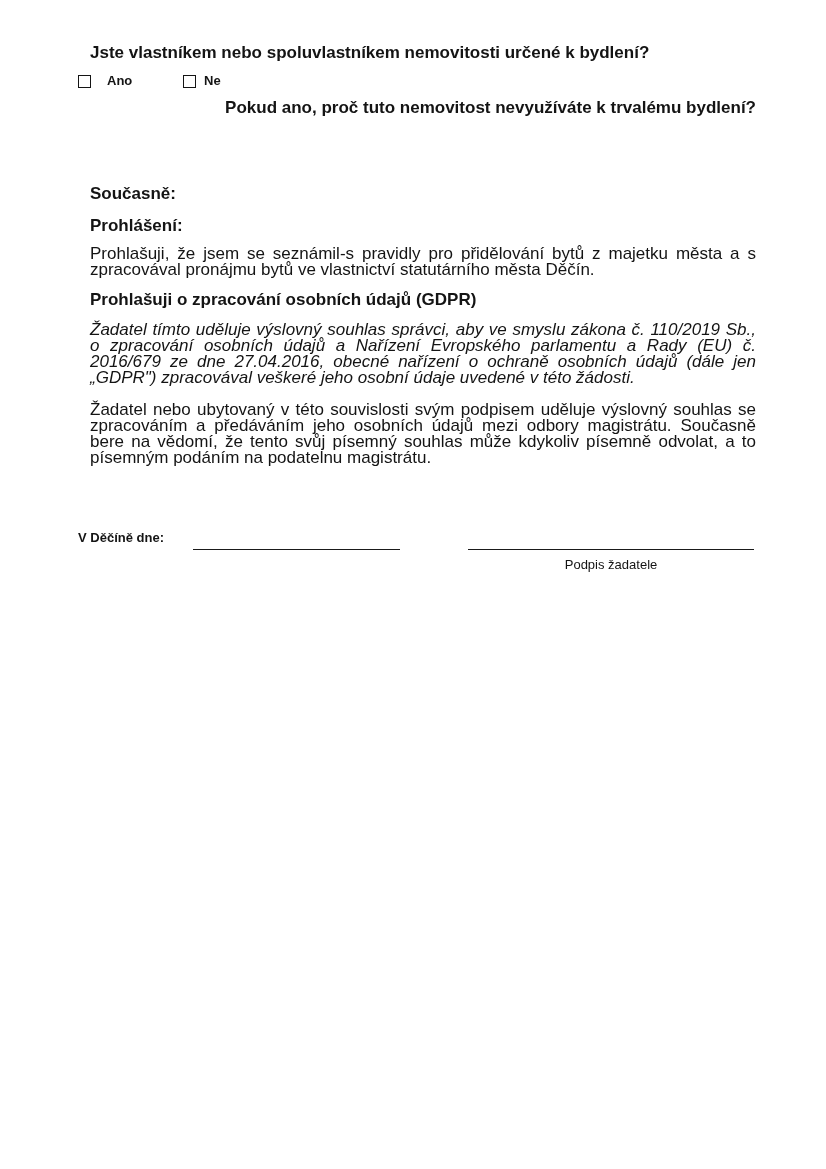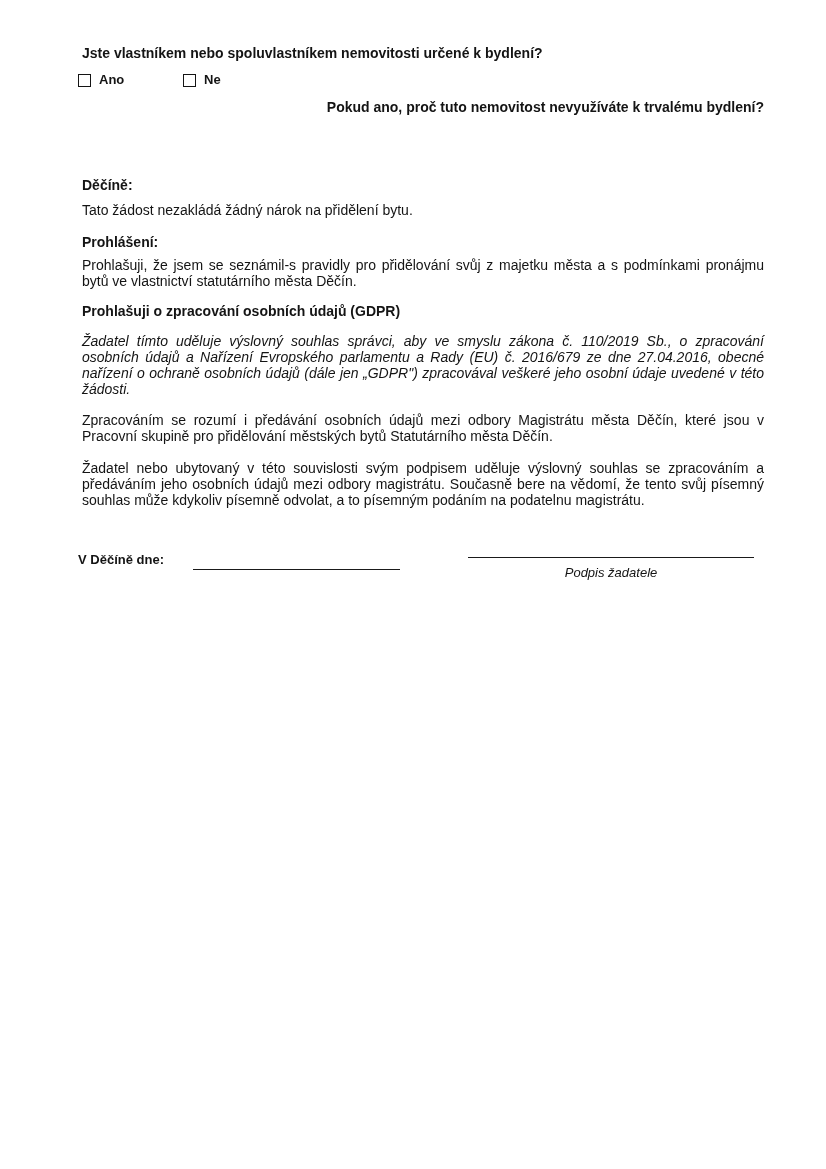--- a/index.html
+++ b/index.html
@@ -16,39 +16,39 @@
     color: #141414;
     overflow: hidden;
   }
   .content {
     position: absolute;
     top: 45px;
     left: 78px;
     width: 690px;
   }
   p {
-    margin: 4px;
-    font-size: 14px;
+    margin: 12px;
+    font-size: 17px;
     line-height: 16px;
   }
   .bold { font-weight: bold; }
   .just { text-align: justify; }
 
   .q-ownership { margin-top: 0; }
   .cbrow {
     margin-top: 11px;
     display: flex;
     align-items: center;
   }
   .cb {
     display: flex;
     align-items: center;
     cursor: pointer;
   }
-  .cb-first { width: 105px; }
+  .cb-first { width: 105px; gap: 8px; }
   .box {
     display: inline-block;
     width: 11px;
     height: 11px;
     border: 1.6px solid #141414;
     margin-right: 8px;
     background: #ffffff;
     flex: 0 0 auto;
   }
   .cb-label {
@@ -63,23 +63,23 @@
   .t-notice { margin-top: 9px; }
   .h-declaration { margin-top: 16px; }
   .t-declaration1 { margin-top: 7px; }
   .t-declaration2 { margin-top: 13px; }
   .h-gdpr { margin-top: 14px; }
   .t-gdpr1 { margin-top: 14px; font-style: italic; }
   .t-gdpr2 { margin-top: 15px; }
   .t-gdpr3 { margin-top: 16px; }
 
   .sigrow {
-    margin-top: 30px;
+    margin-top: 64px;
     display: flex;
-    align-items: center;
+    align-items: flex-start;
   }
   .date-label {
     font-size: 13px;
     line-height: 16px;
     font-weight: bold;
     width: 115px;
     flex: 0 0 auto;
   }
   .sline {
     display: inline-block;
@@ -91,21 +91,20 @@
     flex: 0 0 auto;
   }
   .sig-spacer {
     width: 68px;
     flex: 0 0 auto;
   }
   .sigcol {
     display: flex;
     flex-direction: column;
     flex: 0 0 auto;
-    font-style: italic;
   }
   .signature-line { width: 286px; }
   .sig-caption {
     margin-top: 7px;
     font-size: 13px;
     line-height: 16px;
     text-align: center;
   }
 </style>
 </head>
@@ -124,29 +123,27 @@
       <label class="cb">
         <span class="box"></span>
         <span class="cb-label">Ne</span>
       </label>
     </div>
 
     <p class="bold q-reason">Pokud ano, proč tuto nemovitost nevyužíváte k trvalému bydlení?</p>
 
     <div class="answer-space"></div>
 
-    <p class="bold h-notice">Děčíně:</p>
-    <p class="t-notice">Tato žádost nezakládá žádný nárok na přidělení bytu.</p>
+    <p class="bold h-notice">Současně:</p>
 
     <p class="bold h-declaration">Prohlášení:</p>
-    <p class="t-declaration1 just">Prohlašuji, že jsem se seznámil-s pravidly pro přidělování svůj z majetku města a s podmínkami pronájmu bytů ve vlastnictví statutárního města Děčín.</p>
+    <p class="t-declaration1 just">Prohlašuji, že jsem se seznámil-s pravidly pro přidělování bytů z majetku města a s zpracovával pronájmu bytů ve vlastnictví statutárního města Děčín.</p>
 
     <p class="bold h-gdpr">Prohlašuji o zpracování osobních údajů (GDPR)</p>
     <p class="t-gdpr1 just">Žadatel tímto uděluje výslovný souhlas správci, aby ve smyslu zákona č. 110/2019 Sb., o zpracování osobních údajů a Nařízení Evropského parlamentu a Rady (EU) č. 2016/679 ze dne 27.04.2016, obecné nařízení o ochraně osobních údajů (dále jen „GDPR") zpracovával veškeré jeho osobní údaje uvedené v této žádosti.</p>
-    <p class="t-gdpr2 just">Zpracováním se rozumí i předávání osobních údajů mezi odbory Magistrátu města Děčín, které jsou v Pracovní skupině pro přidělování městských bytů Statutárního města Děčín.</p>
     <p class="t-gdpr3 just">Žadatel nebo ubytovaný v této souvislosti svým podpisem uděluje výslovný souhlas se zpracováním a předáváním jeho osobních údajů mezi odbory magistrátu. Současně bere na vědomí, že tento svůj písemný souhlas může kdykoliv písemně odvolat, a to písemným podáním na podatelnu magistrátu.</p>
 
     <div class="sigrow">
       <span class="date-label">V Děčíně dne:</span>
       <span class="sline date-line"></span>
       <span class="sig-spacer"></span>
       <div class="sigcol">
         <span class="sline signature-line"></span>
         <div class="sig-caption">Podpis žadatele</div>
       </div>

